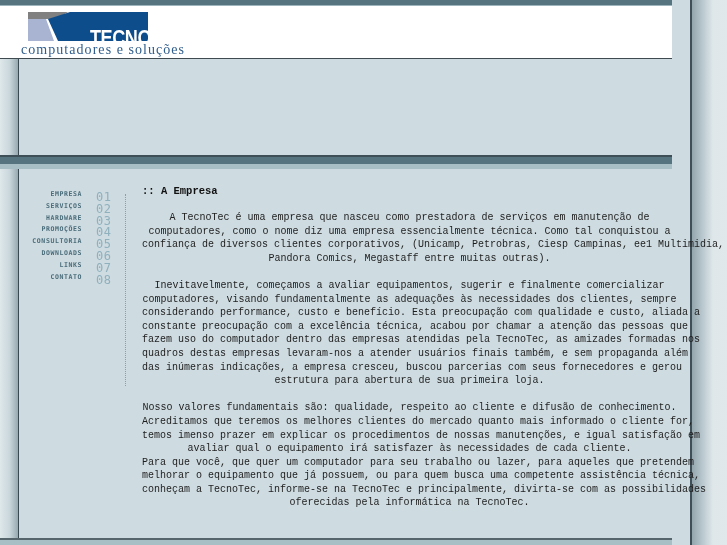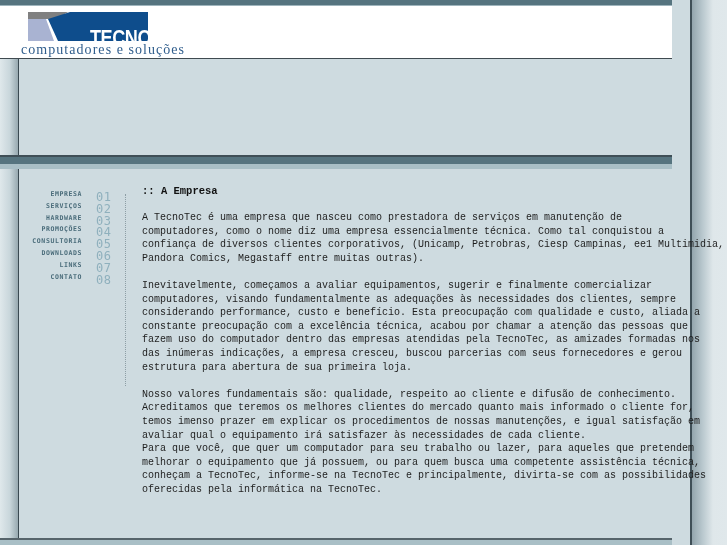--- a/index.html
+++ b/index.html
@@ -32,21 +32,21 @@
   .mid-band-light { position:absolute; left:0; top:164px; width:672px; height:5px; background:#a9bfc6; }
   
   .nav { position:absolute; left:0; top:190px; width:112px; }
   .nav-item { display:flex; justify-content:flex-end; align-items:flex-start; height:11.8px; cursor:pointer; }
   .nav-label { font-family:"DejaVu Sans Mono", monospace; font-weight:bold; font-size:6.5px; letter-spacing:0.6px; color:#4a6c7a; text-transform:uppercase; }
   .nav-num { font-family:"DejaVu Sans Mono", monospace; font-size:12px; color:#8fb0bd; width:16px; margin-left:14px; letter-spacing:0.5px; }
   .nav-divider { position:absolute; left:125px; top:194px; height:192px; border-left:1px dotted #8d9ea5; }
   
   .content { position:absolute; left:142px; top:184px; width:535px; font-size:10px; line-height:13.6px; color:#1e1e1e;font-family:Liberation Mono, monospace; }
   .content h1 { font-size:10.5px; font-weight:bold; margin:0 0 13px 0; line-height:14px; color:#111; }
-  .content p { margin:0 0 13.6px 0; }
+  .content p { margin:0 0 13.6px 0;text-align:center; }
   .content .line { display:block; white-space:nowrap; }
   
   .bottom-band-dark { position:absolute; left:0; top:538px; width:672px; height:2px; background:#56646b; }
   .bottom-band { position:absolute; left:0; top:540px; width:672px; height:5px; background:#a9bfc6; }
 </style>
 </head>
 <body>
 
 <div class="left-gutter"></div>
 <div class="left-line"></div>
@@ -116,20 +116,21 @@
     <span class="line">computadores, como o nome diz uma empresa essencialmente técnica. Como tal conquistou a</span>
     <span class="line">confiança de diversos clientes corporativos, (Unicamp, Petrobras, Ciesp Campinas, ee1 Multimidia,</span>
     <span class="line">Pandora Comics, Megastaff entre muitas outras).</span>
   </p>
   <p>
     <span class="line">Inevitavelmente, começamos a avaliar equipamentos, sugerir e finalmente comercializar</span>
     <span class="line">computadores, visando fundamentalmente as adequações às necessidades dos clientes, sempre</span>
     <span class="line">considerando performance, custo e benefício. Esta preocupação com qualidade e custo, aliada a</span>
     <span class="line">constante preocupação com a excelência técnica, acabou por chamar a atenção das pessoas que</span>
     <span class="line">fazem uso do computador dentro das empresas atendidas pela TecnoTec, as amizades formadas nos</span>
+    <span class="line">quadros destas empresas levaram-nos a atender usuários finais também, e sem propaganda além</span>
     <span class="line">das inúmeras indicações, a empresa cresceu, buscou parcerias com seus fornecedores e gerou</span>
     <span class="line">estrutura para abertura de sua primeira loja.</span>
   </p>
   <p>
     <span class="line">Nosso valores fundamentais são: qualidade, respeito ao cliente e difusão de conhecimento.</span>
     <span class="line">Acreditamos que teremos os melhores clientes do mercado quanto mais informado o cliente for,</span>
     <span class="line">temos imenso prazer em explicar os procedimentos de nossas manutenções, e igual satisfação em</span>
     <span class="line">avaliar qual o equipamento irá satisfazer às necessidades de cada cliente.</span>
     <span class="line">Para que você, que quer um computador para seu trabalho ou lazer, para aqueles que pretendem</span>
     <span class="line">melhorar o equipamento que já possuem, ou para quem busca uma competente assistência técnica,</span>

